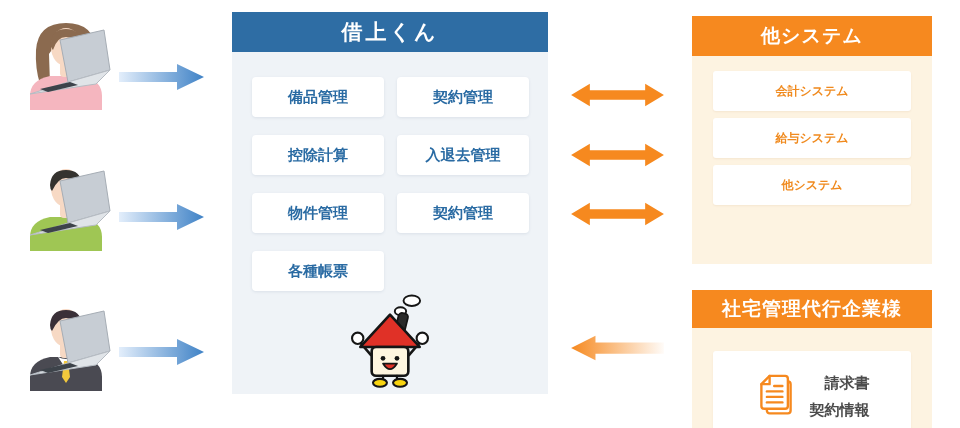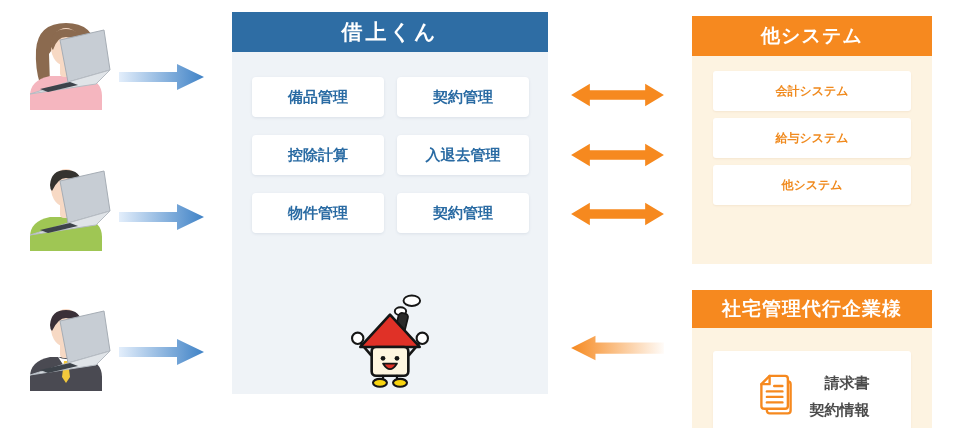--- a/index.html
+++ b/index.html
@@ -128,20 +128,21 @@
 
   <section class="main-panel">
     <header class="main-header">借上くん</header>
     <div class="modules">
       <div class="module-btn">備品管理</div>
       <div class="module-btn">契約管理</div>
       <div class="module-btn">控除計算</div>
       <div class="module-btn">入退去管理</div>
       <div class="module-btn">物件管理</div>
       <div class="module-btn">契約管理</div>
+      <div class="module-btn">各種帳票</div>
     </div>
 
     <svg class="mascot" viewBox="0 0 100 110">
       <ellipse cx="62" cy="22" rx="6.5" ry="4.5" fill="#ffffff" class="m-outline" stroke-width="2.2"></ellipse>
       <ellipse cx="75" cy="10" rx="9.5" ry="6" fill="#ffffff" class="m-outline" stroke-width="2.2"></ellipse>
       <rect x="58" y="24" width="11" height="22" rx="4" fill="#2a2a2a" class="m-outline" stroke-width="2" transform="rotate(14 63 35)"></rect>
       <line x1="28" y1="72" x2="15" y2="57" class="m-outline" stroke-width="3"></line>
       <line x1="72" y1="72" x2="85" y2="57" class="m-outline" stroke-width="3"></line>
       <circle cx="13" cy="53" r="6.5" fill="#ffffff" class="m-outline" stroke-width="2.4"></circle>
       <circle cx="87" cy="53" r="6.5" fill="#ffffff" class="m-outline" stroke-width="2.4"></circle>

